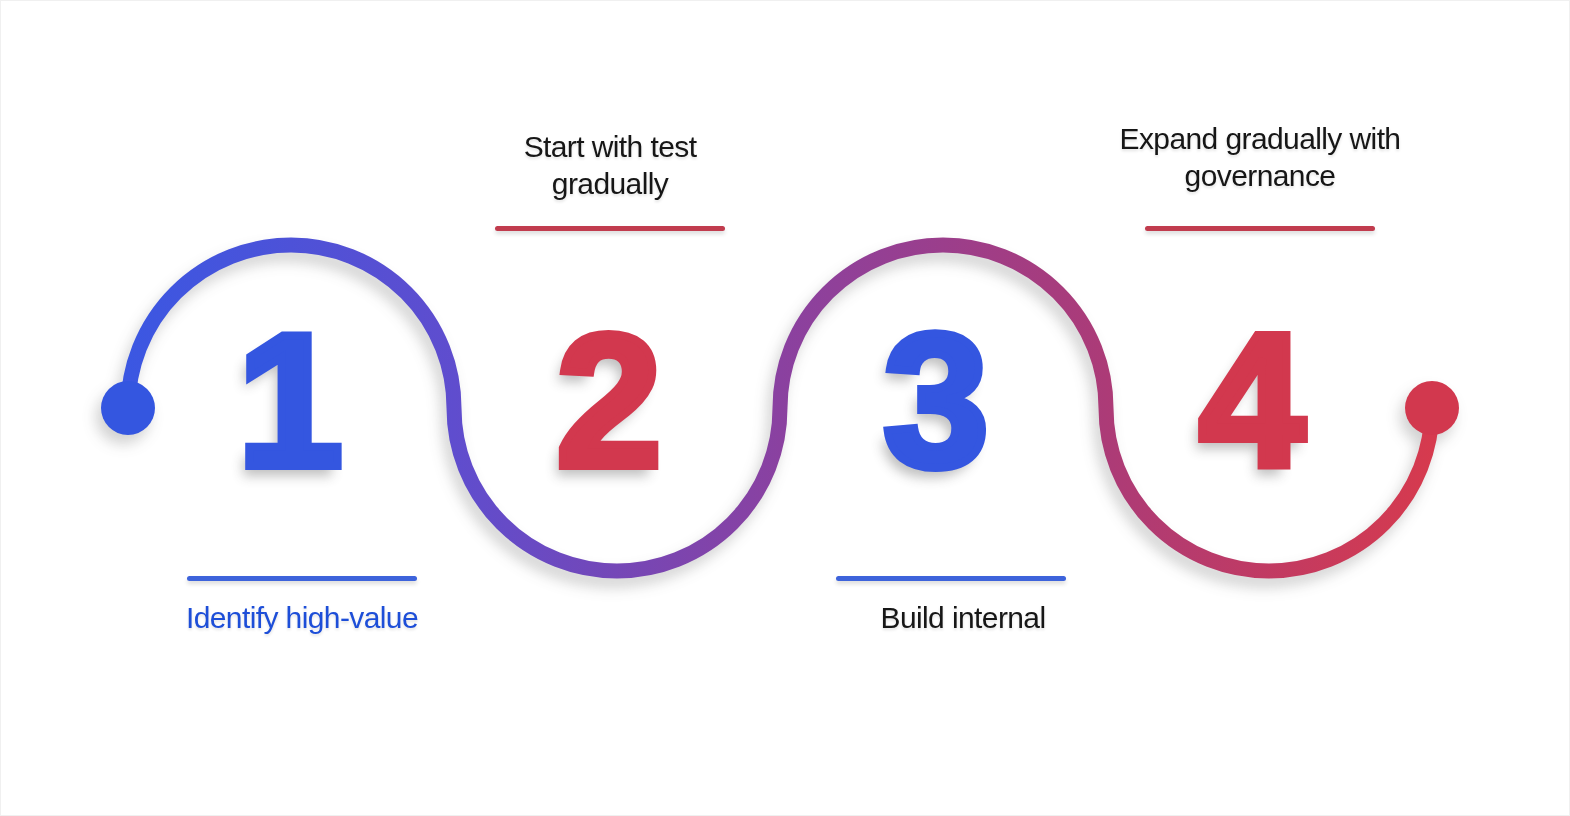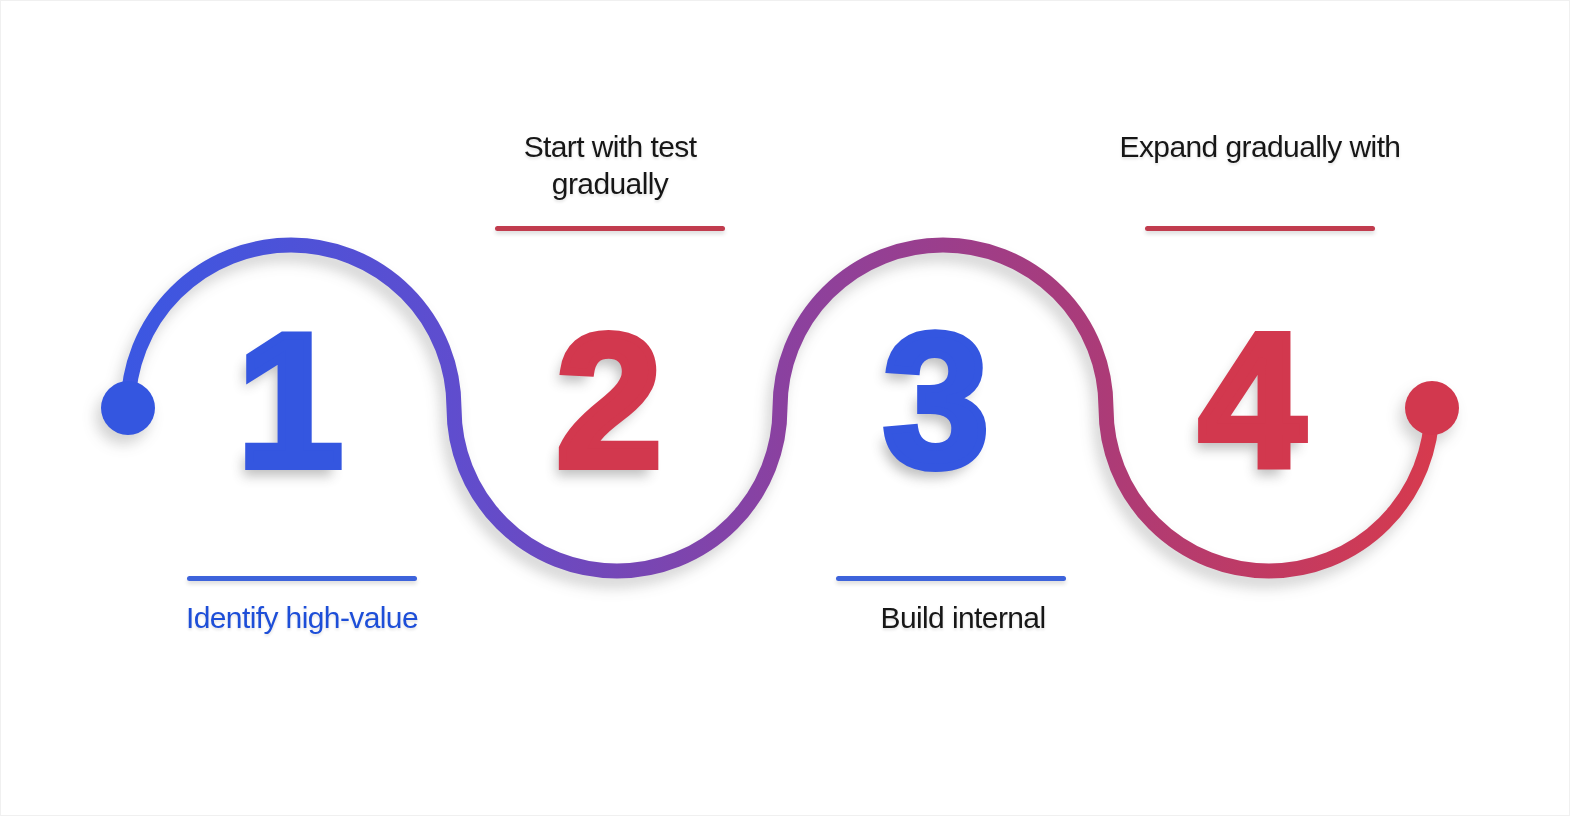--- a/index.html
+++ b/index.html
@@ -50,21 +50,21 @@
     box-shadow: 0 3px 4px rgba(0,0,0,0.14);
   }
   
   #num-1 { left: 290px; }
   #num-2 { left: 609px; }
   #num-3 { left: 936px; }
   #num-4 { left: 1252px; }
   #label-1 { left: 302px;  top: 599px; }
   #label-2 { left: 610px;  top: 128px; }
   #label-3 { left: 951px;  top: 599px; }
-  #label-4 { left: 1260px; top: 128px; }
+  #label-4 { left: 1260px; top: 120px; }
   #line-1 { left: 302px;  top: 576px; }
   #line-2 { left: 610px;  top: 226px; }
   #line-3 { left: 951px;  top: 576px; }
   #line-4 { left: 1260px; top: 226px; }
 </style>
 </head>
 <body>
 
 <div id="canvas">
 
@@ -106,15 +106,16 @@
   </div>
   <div id="label-2" class="step-label" style="color: rgb(22, 22, 22);">
     <div>Start with test</div>
     <div>gradually</div>
   </div>
   <div id="label-3" class="step-label" style="color: rgb(22, 22, 22); margin-left: 12px;">
     <div>Build internal</div>
   </div>
   <div id="label-4" class="step-label" style="color: rgb(22, 22, 22);">
     <div>Expand gradually with</div>
+    <div>governance</div>
   </div>
 
 </div>
 
 </body></html>

